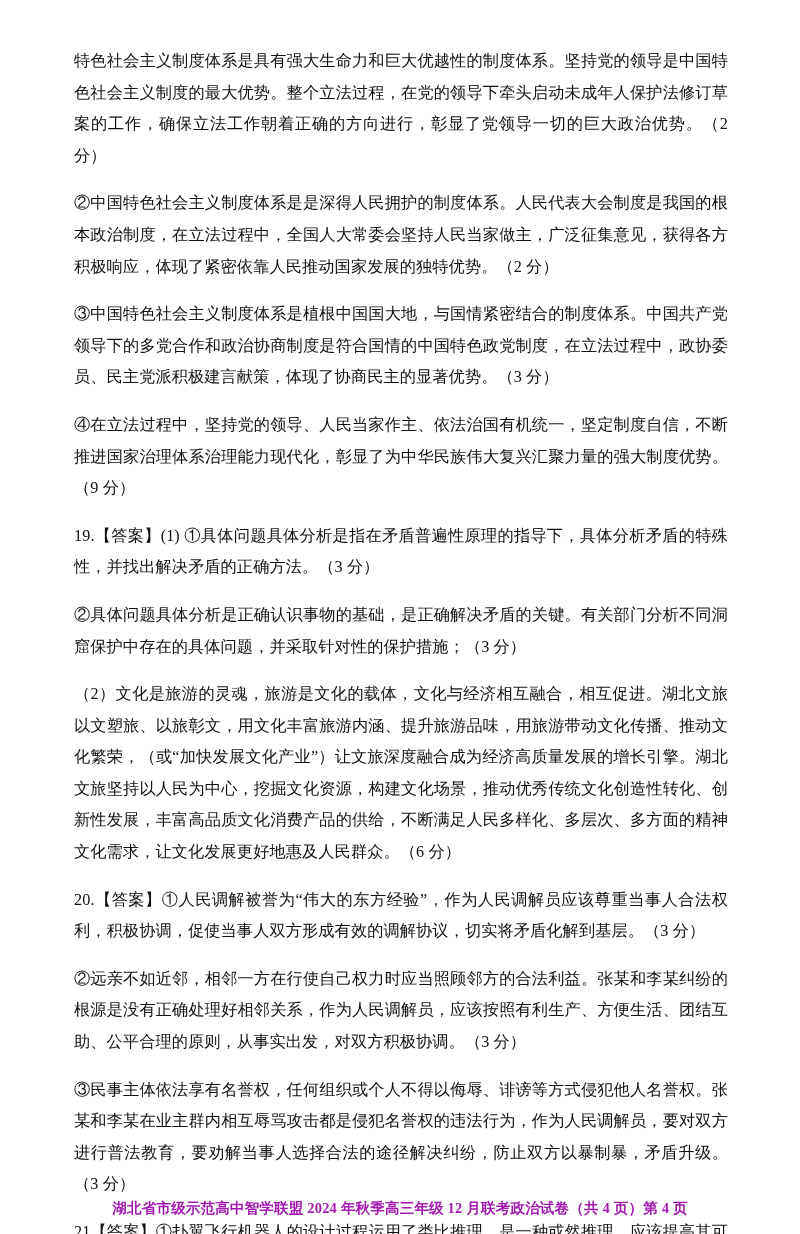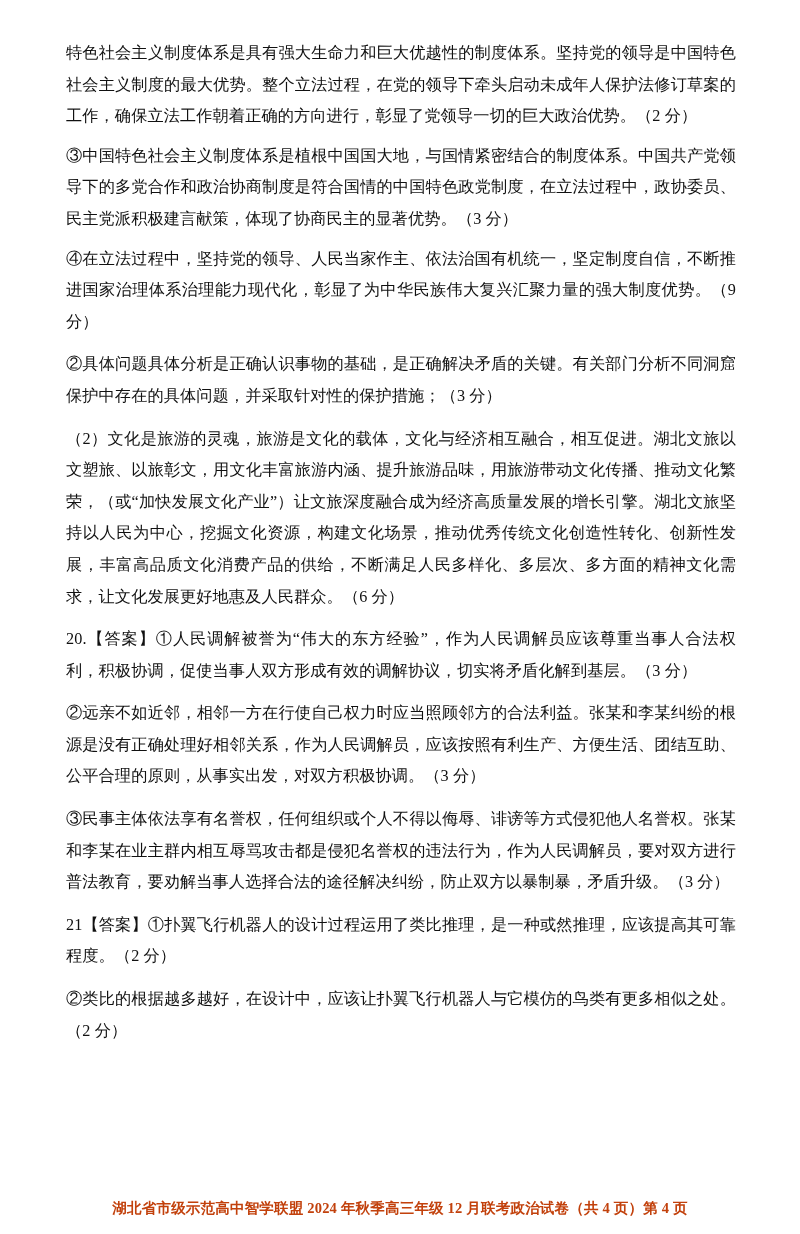--- a/index.html
+++ b/index.html
@@ -27,55 +27,57 @@
     font-size: 16.2px;
     line-height: 31.6px;
     text-align: justify;
     text-justify: inter-ideograph;
     letter-spacing: 0.1px;
   }
   p {
     margin: 0;
   }
   .para {
-    margin: 8px;
+    margin: 16px;
     text-indent: 0;
   }
   
   .block {
     margin-bottom: 0px;
   }
   .footer {
     position: absolute;
     left: 0;
     bottom: 16px;
     width: 800px;
     text-align: center;
     font-size: 14.5px;
     font-family: "Liberation Serif", "DejaVu Serif", serif;
     font-weight: bold;
-    color: #c2410c;
+    color: #a21caf;
     letter-spacing: 0.2px;
   }
   .sec {
     margin-top: 11px;
   }
 </style>
 </head>
 <body>
 
 <div class="page">
 
   <div class="body-text">
 
     <p class="para block">特色社会主义制度体系是具有强大生命力和巨大优越性的制度体系。坚持党的领导是中国特色社会主义制度的最大优势。整个立法过程，在党的领导下牵头启动未成年人保护法修订草案的工作，确保立法工作朝着正确的方向进行，彰显了党领导一切的巨大政治优势。（2 分）</p>
+    <p class="para block">②中国特色社会主义制度体系是是深得人民拥护的制度体系。人民代表大会制度是我国的根本政治制度，在立法过程中，全国人大常委会坚持人民当家做主，广泛征集意见，获得各方积极响应，体现了紧密依靠人民推动国家发展的独特优势。（2 分）</p>
     <p class="para block">③中国特色社会主义制度体系是植根中国国大地，与国情紧密结合的制度体系。中国共产党领导下的多党合作和政治协商制度是符合国情的中国特色政党制度，在立法过程中，政协委员、民主党派积极建言献策，体现了协商民主的显著优势。（3 分）</p>
     <p class="para block">④在立法过程中，坚持党的领导、人民当家作主、依法治国有机统一，坚定制度自信，不断推进国家治理体系治理能力现代化，彰显了为中华民族伟大复兴汇聚力量的强大制度优势。（9 分）</p>
 
     <div class="sec">
+      <p class="para"><span>19.</span><span>【答案】</span><span>(1)  ①具体问题具体分析是指在矛盾普遍性原理的指导下，具体分析矛盾的特殊性，并找出解决矛盾的正确方法。（3 分）</span></p>
       <p class="para sec">②具体问题具体分析是正确认识事物的基础，是正确解决矛盾的关键。有关部门分析不同洞窟保护中存在的具体问题，并采取针对性的保护措施；（3 分）</p>
       <p class="para sec">（2）文化是旅游的灵魂，旅游是文化的载体，文化与经济相互融合，相互促进。湖北文旅以文塑旅、以旅彰文，用文化丰富旅游内涵、提升旅游品味，用旅游带动文化传播、推动文化繁荣，（或“加快发展文化产业”）让文旅深度融合成为经济高质量发展的增长引擎。湖北文旅坚持以人民为中心，挖掘文化资源，构建文化场景，推动优秀传统文化创造性转化、创新性发展，丰富高品质文化消费产品的供给，不断满足人民多样化、多层次、多方面的精神文化需求，让文化发展更好地惠及人民群众。（6 分）</p>
     </div>
 
     <div class="sec">
       <p class="para"><span>20.</span><span>【答案】</span><span>①人民调解被誉为“伟大的东方经验”，作为人民调解员应该尊重当事人合法权利，积极协调，促使当事人双方形成有效的调解协议，切实将矛盾化解到基层。（3 分）</span></p>
       <p class="para sec">②远亲不如近邻，相邻一方在行使自己权力时应当照顾邻方的合法利益。张某和李某纠纷的根源是没有正确处理好相邻关系，作为人民调解员，应该按照有利生产、方便生活、团结互助、公平合理的原则，从事实出发，对双方积极协调。（3 分）</p>
       <p class="para sec">③民事主体依法享有名誉权，任何组织或个人不得以侮辱、诽谤等方式侵犯他人名誉权。张某和李某在业主群内相互辱骂攻击都是侵犯名誉权的违法行为，作为人民调解员，要对双方进行普法教育，要劝解当事人选择合法的途径解决纠纷，防止双方以暴制暴，矛盾升级。（3 分）</p>
     </div>
 

